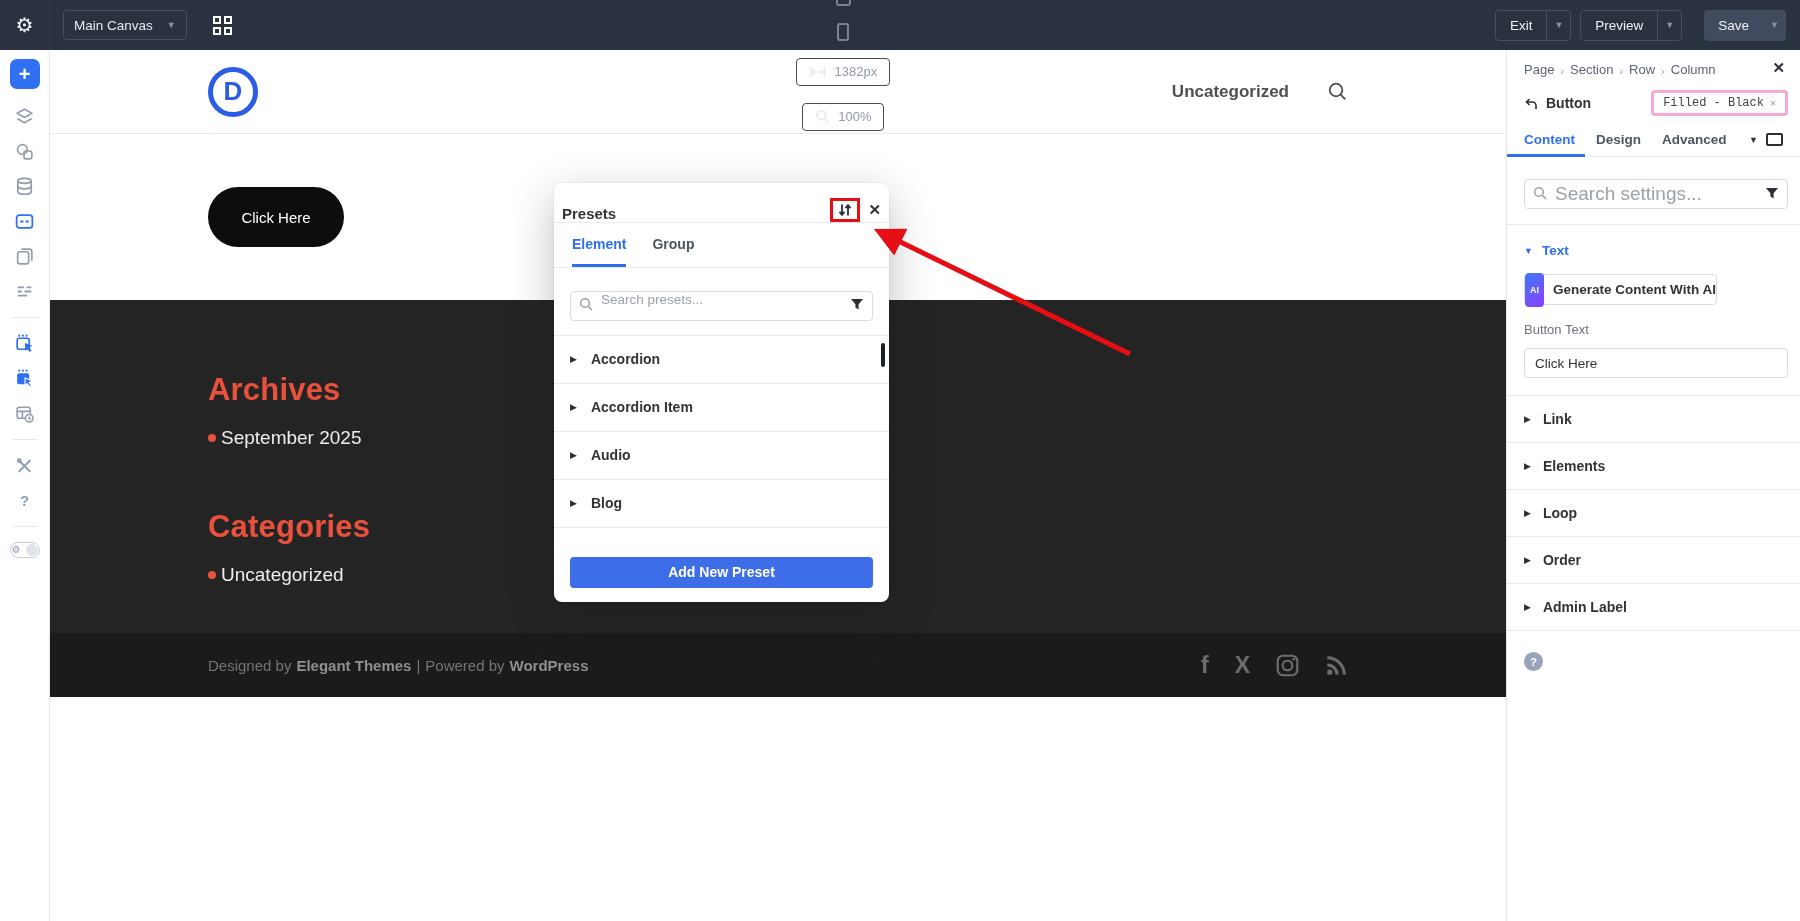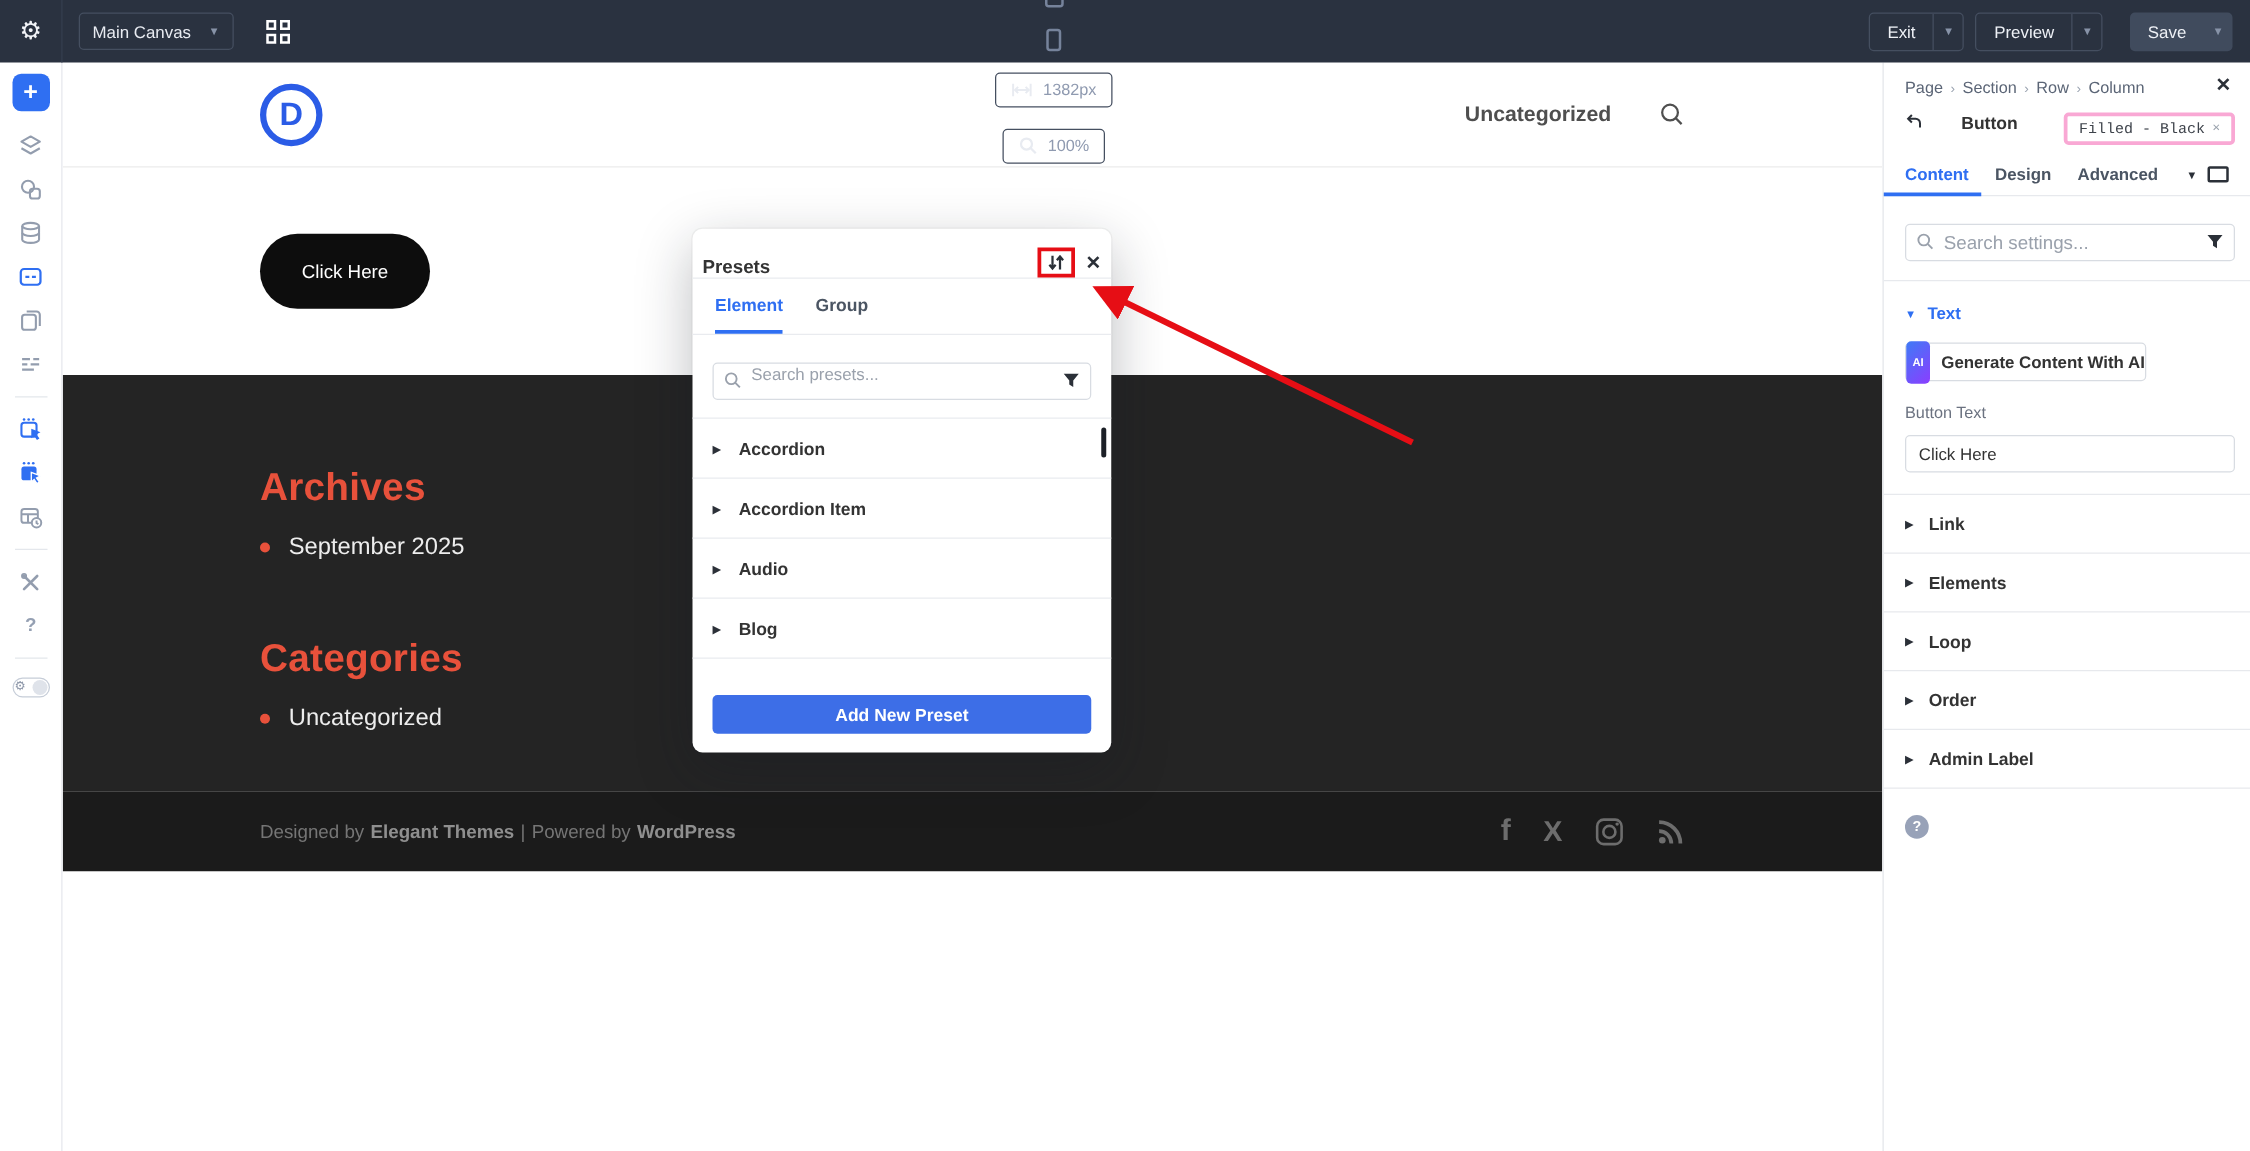--- a/index.html
+++ b/index.html
@@ -42,21 +42,21 @@
   
   .canvas { position:absolute; left:50px; top:50px; width:1456px; height:871px; background:#fff; overflow:hidden; }
   .site-header { height:84px; border-bottom:1px solid #ececec; display:flex; align-items:center; justify-content:space-between; padding:0 158px; }
   .divi-logo { width:50px; height:50px; border:5px solid #2b5ce6; border-radius:50%; display:flex; align-items:center; justify-content:center; color:#2b5ce6; font-size:26px; font-weight:700; cursor:pointer; }
   .site-nav { display:flex; align-items:center; gap:38px; }
   .site-menu-item { color:#4f4f4f; font-size:17px; font-weight:600; cursor:pointer; }
   .site-hero { height:166px; display:flex; align-items:center; padding:0 158px; }
   .hero-btn { width:136px; height:60px; border-radius:32px; background:#0d0d0d; color:#fff; font-size:15px; border:none; cursor:pointer; font-family:"Liberation Sans",sans-serif; }
   .site-dark { height:333px; background:#242424; padding:72px 158px 0; }
   .widget-title { color:#e8513b; font-size:31px; font-weight:700; letter-spacing:.2px; }
-  .widget-item { display:flex; align-items:center; gap:15px; margin-top:19px; color:#ededed; font-size:19px; cursor:pointer; }
+  .widget-item { display:flex; align-items:center; gap:5px; margin-top:19px; color:#ededed; font-size:19px; cursor:pointer; }
   .widget-item .dot { width:8px; height:8px; border-radius:50%; background:#e8513b; flex:none; }
   .cat-title { margin-top:60px; }
   .site-footer { height:64px; background:#1b1b1b; display:flex; align-items:center; justify-content:space-between; padding:0 158px; }
   .footer-credit { color:#757575; font-size:15px; display:flex; gap:5px; }
   .footer-credit b { color:#8f8f8f; cursor:pointer; }
   .footer-social { display:flex; align-items:center; gap:26px; }
   .soc { color:#6d6d6d; cursor:pointer; display:flex; align-items:center; }
   .soc-f { font-size:24px; font-weight:700; }
   .soc-x { font-size:23px; font-weight:700; }
 
@@ -81,33 +81,33 @@
   .preset-row .plabel { font-size:14px; font-weight:600; color:#333; }
   .scroll-thumb { position:absolute; right:4px; top:8px; width:4px; height:24px; background:#1c2027; border-radius:2px; }
   .add-preset-btn { display:block; width:calc(100% - 32px); margin:29px 16px 0; height:31px; background:#3d6ee7; border:none; border-radius:4px; color:#fff; font-size:14px; font-weight:700; cursor:pointer; font-family:"Liberation Sans",sans-serif; }
 
   
   .panel { position:absolute; left:1506px; top:50px; width:294px; height:871px; background:#fff; border-left:1px solid #e3e6ea; z-index:35; font-size:13px; }
   .crumbs { display:flex; align-items:flex-end; gap:6px; padding:9px 15px 0 17px; color:#5b6576; font-size:13px; }
   .crumb { cursor:pointer; }
   .crumb-sep { color:#9aa3b0; font-size:11px; }
   .panel-close { margin-left:auto; color:#2b3038; font-size:15px; font-weight:700; cursor:pointer; }
-  .module-row { display:flex; margin:13px 12px 0 17px;gap:23px; }
+  .module-row { display:flex; align-items:center; margin:13px 12px 0 17px; }
   .module-name { font-size:14px; font-weight:700; color:#333; margin-left:8px; }
   .preset-badge { margin-left:auto; border:3px solid #f9a8d4; border-radius:4px; padding:3px 9px; font-size:12px; color:#3e434b; display:flex; align-items:center; gap:6px; cursor:pointer;font-family:Liberation Mono, monospace; }
   .preset-badge .bx { color:#98a0ab; font-size:10px; }
   .ptabs { position:relative; display:flex; align-items:center; gap:21px; height:34px; margin-top:7px; padding:0 17px; border-bottom:1px solid #e7e9ed; }
   .ptab { font-size:13.5px; font-weight:600; color:#4b5563; cursor:pointer; }
   .ptab.active { color:#2f6ff2; }
   .ptab-underline { position:absolute; left:0; bottom:-1px; width:78px; height:3px; background:#2f6ff2; }
   .ptab-icons { margin-left:auto; display:flex; align-items:center; gap:8px; }
   .ptab-caret { color:#2b3038; font-size:9px; cursor:pointer; }
   .mini-desktop { width:17px; height:13px; border:2px solid #2b3038; border-radius:2px; cursor:pointer; }
   .psearch { margin:22px 12px 0 17px; position:relative; }
-  .psearch input { width:100%; height:30px; border:1px solid #d8dce2; border-radius:4px; padding:4px 30px; font-size:15px; color:#333; font-family:"Liberation Sans",sans-serif; outline:none; }
+  .psearch input { width:100%; height:30px; border:1px solid #d8dce2; border-radius:4px; padding:4px 30px; font-size:19px; color:#333; font-family:"Liberation Sans",sans-serif; outline:none; }
   .psearch input::placeholder { color:#9aa1ac; }
   .hdiv { height:1px; background:#e7e9ed; margin-top:15px; }
   .group-open-hd { display:flex; align-items:center; gap:9px; margin:18px 12px 0 17px; color:#2f6ff2; font-size:13.5px; font-weight:700; cursor:pointer; }
   .caret-d-blue { font-size:9px; color:#2f6ff2; }
   .ai-btn { display:flex; align-items:center; justify-content:center; gap:9px; height:31px; margin:16px 12px 0 17px; border:1px solid #d8dce2; border-radius:4px; background:#fff; cursor:pointer; font-family:"Liberation Sans",sans-serif; }
   .ai-badge { width:19px; height:34px; border-radius:4px; background:linear-gradient(135deg,#3f7bf6,#8b3dff); color:#fff; font-size:9px; font-weight:700; display:flex; align-items:center; justify-content:center; }
   .ai-label { font-size:13.5px; font-weight:600; color:#333; }
   .field-label { margin:17px 12px 0 17px; color:#6b7280; font-size:13px; }
   .field-input { margin:11px 12px 0 17px; }
   .field-input input { width:100%; height:30px; border:1px solid #d8dce2; border-radius:4px; padding:0 10px; font-size:13.5px; color:#333; font-family:"Liberation Sans",sans-serif; outline:none; }

